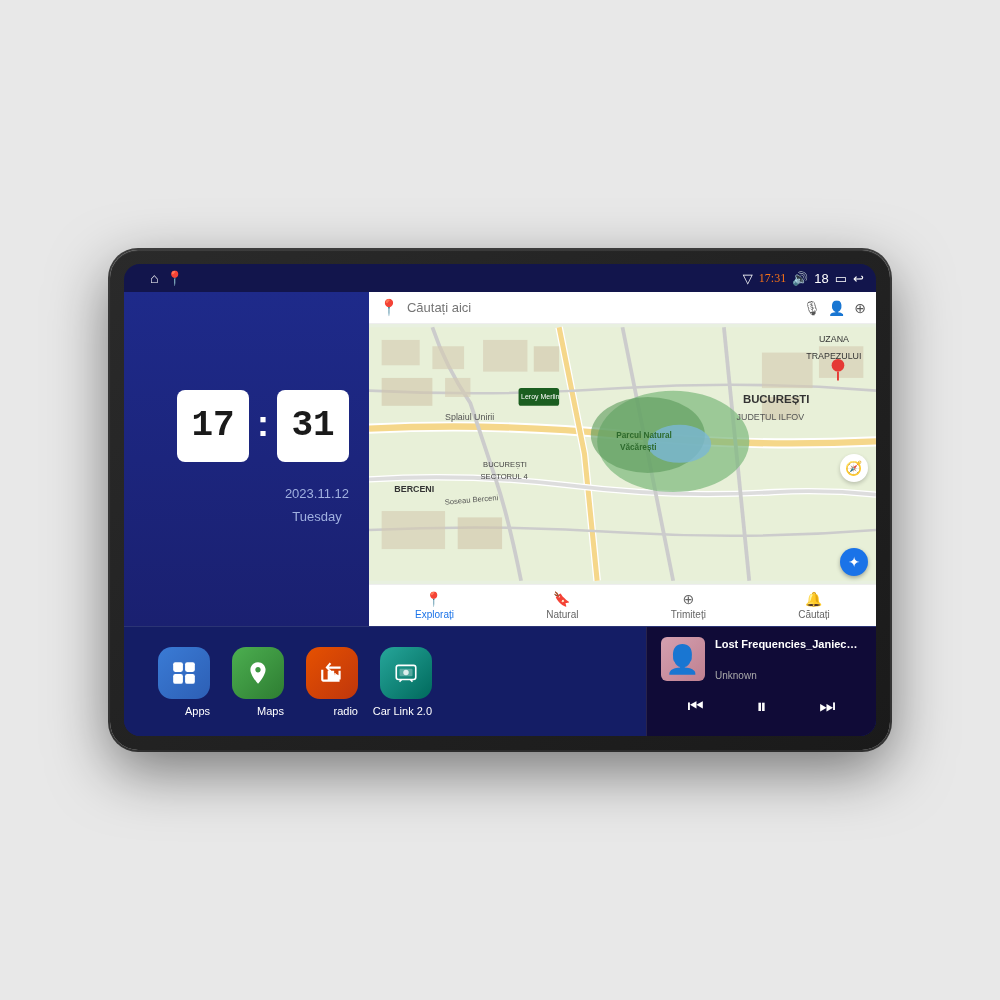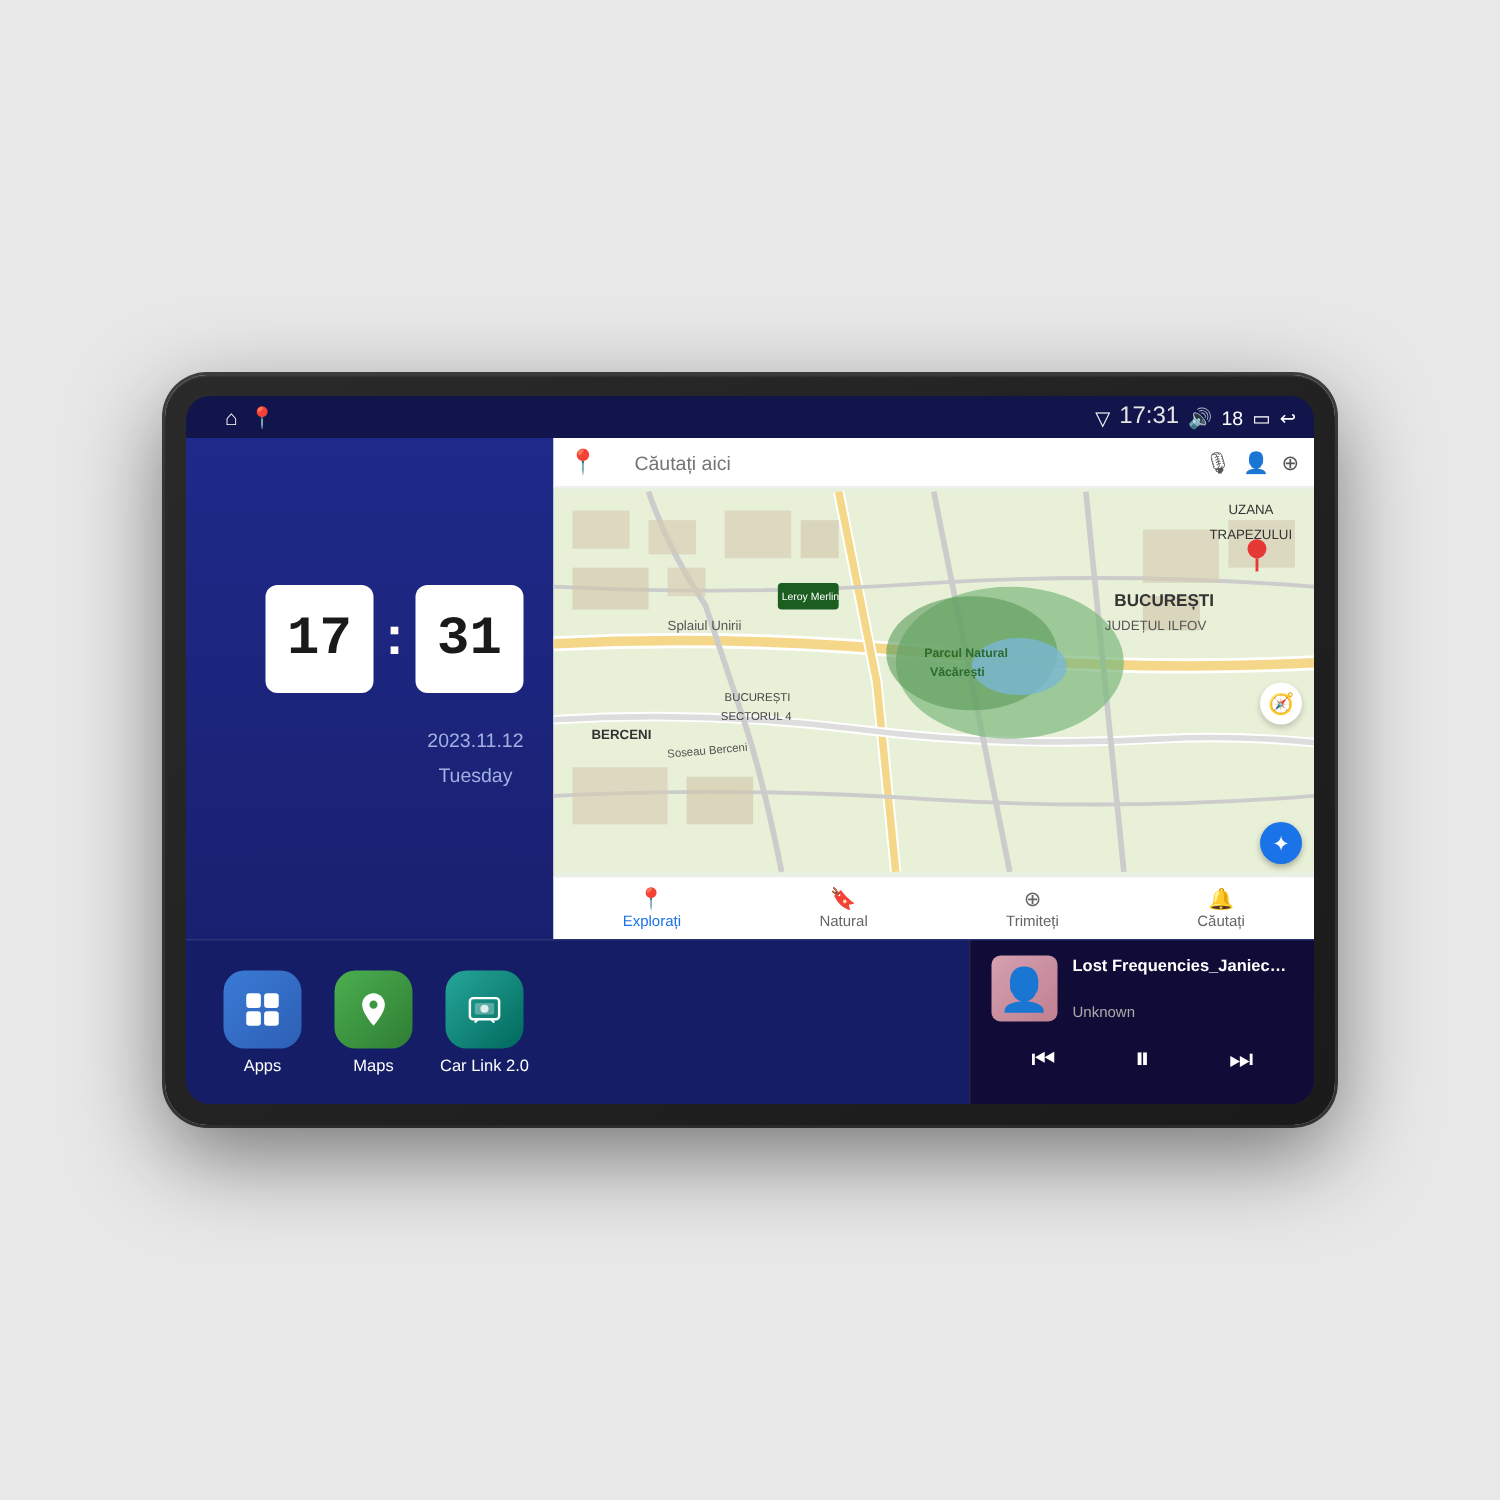--- a/index.html
+++ b/index.html
@@ -69,23 +69,24 @@
       font-size: 11px;
       color: #fff;
     }
 
     .status-icon {
       color: #fff;
       font-size: 13px;
     }
 
     .status-time {
-      font-size: 16px;
-      color: #e5e5e5;
+      font-size: 12px;
+      color: #f97316;
       font-weight: 500;
+      font-family: Liberation Serif, serif;
     }
 
     
     .main-content {
       display: flex;
       flex: 1;
       overflow: hidden;
     }
 
     
@@ -152,21 +153,20 @@
       gap: 8px;
       border-bottom: 1px solid #eee;
     }
 
     .map-search-input {
       flex: 1;
       font-size: 13px;
       color: #666;
       border: none;
       outline: none;
-      margin-left: 16px;
     }
 
     .map-area {
       flex: 1;
       position: relative;
       overflow: hidden;
       background: #e8f0e0;
     }
 
     
@@ -215,21 +215,21 @@
       display: flex;
       align-items: center;
       gap: 4px;
       padding: 10px 16px;
       flex: 1;
     }
 
     .app-item {
       display: flex;
       flex-direction: column;
-      align-items: center;
+      align-items: flex-end;
       gap: 6px;
       cursor: pointer;
       min-width: 70px;
     }
 
     .app-icon-bg {
       width: 52px;
       height: 52px;
       border-radius: 14px;
       display: flex;
@@ -526,20 +526,29 @@
 
           <div class="app-item">
             <div class="app-icon-bg icon-maps">
               <svg width="26" height="26" viewBox="0 0 24 24" fill="white">
                 <path d="M12 2C8.13 2 5 5.13 5 9c0 5.25 7 13 7 13s7-7.75 7-13c0-3.87-3.13-7-7-7zm0 9.5c-1.38 0-2.5-1.12-2.5-2.5s1.12-2.5 2.5-2.5 2.5 1.12 2.5 2.5-1.12 2.5-2.5 2.5z"></path>
               </svg>
             </div>
             <span class="app-label">Maps</span>
           </div>
 
+          <div class="app-item">
+            <div class="app-icon-bg icon-radio">
+              <svg width="26" height="26" viewBox="0 0 24 24" fill="white">
+                <path d="M20 6H9l2.33-2.33-1.42-1.42L6 7l3.91 3.91 1.42-1.42L9 8h11V6zM4 18V9H2v9c0 1.1.9 2 2 2h15v-2H4zm16-8h-2v4l-2-1-2 1v-4H8v8h12v-8z"></path>
+                <text x="12" y="16" text-anchor="middle" font-size="5" font-weight="bold">FM</text>
+              </svg>
+            </div>
+            <span class="app-label">radio</span>
+          </div>
 
 
           <div class="app-item">
             <div class="app-icon-bg icon-carlink">
               <svg width="26" height="26" viewBox="0 0 24 24" fill="white">
                 <rect x="3" y="5" width="18" height="13" rx="2" fill="none" stroke="white" stroke-width="1.5"></rect>
                 <rect x="6" y="8" width="12" height="7" rx="1" fill="white" opacity="0.3"></rect>
                 <path d="M8 18l-2 2M16 18l2 2" stroke="white" stroke-width="1.5"></path>
                 <circle cx="12" cy="11.5" r="2.5" fill="white" opacity="0.8"></circle>
               </svg>

